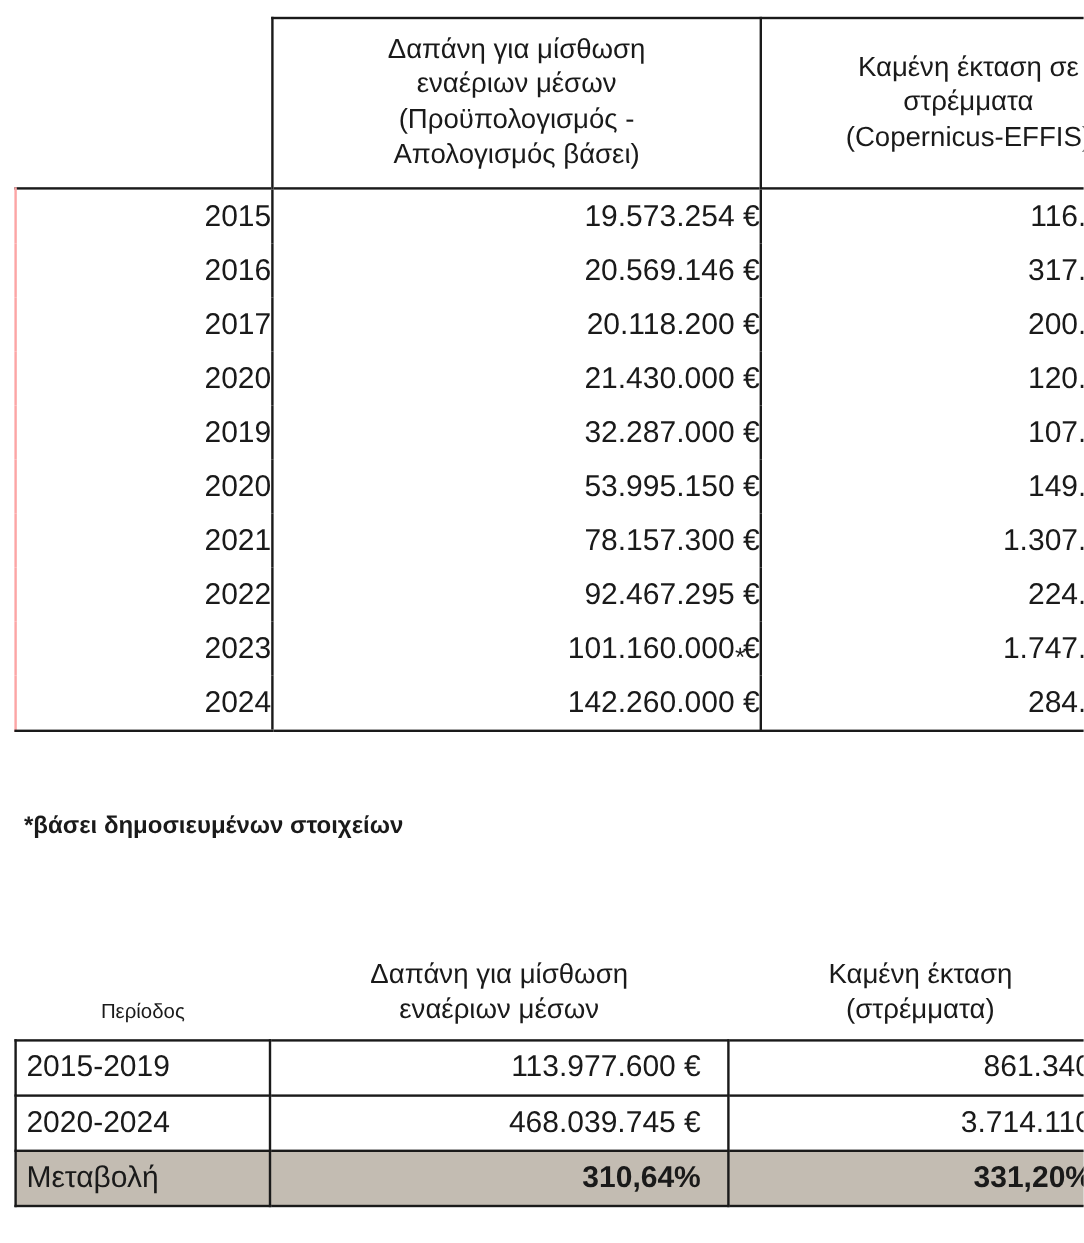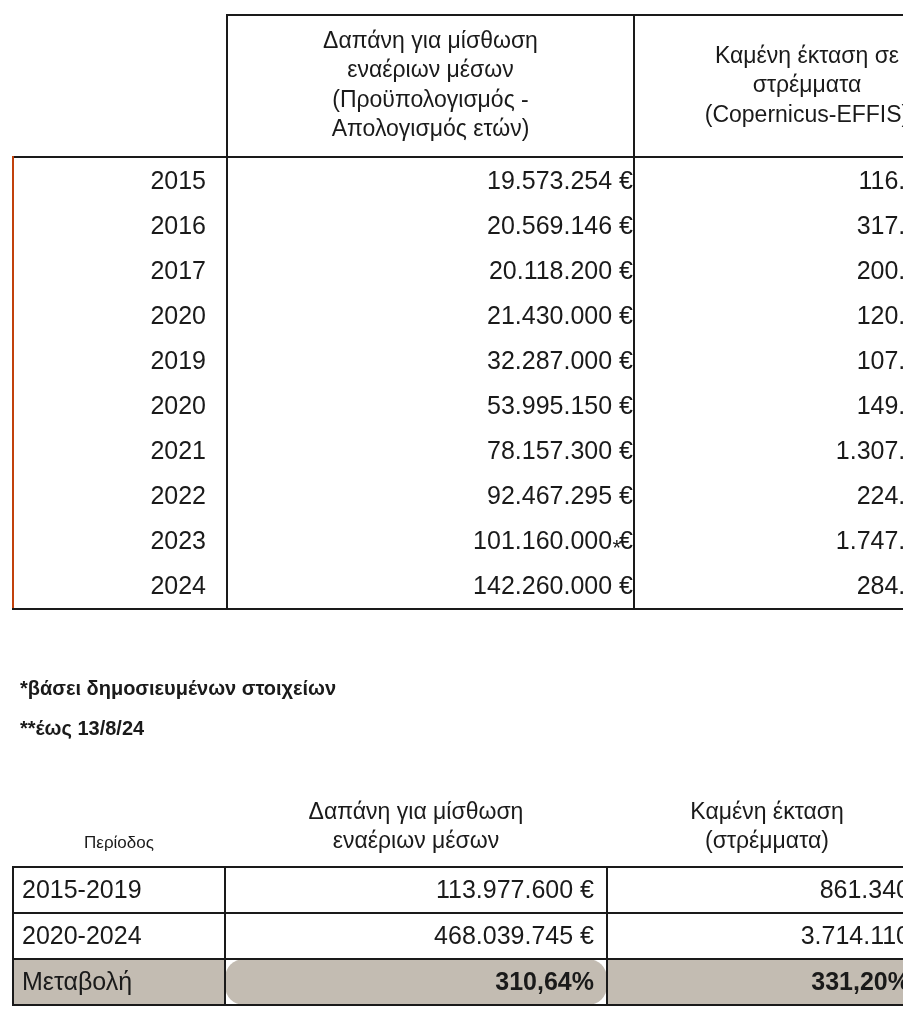--- a/index.html
+++ b/index.html
@@ -56,22 +56,22 @@
   }
 
   
   .t1 tbody td {
     font-size: 25px;
     line-height: 1.0;
     height: 45px;
   }
   .t1 tbody tr td.c-year {
     text-align: right;
-    padding-right: 20px;
-    border-left: 2px solid #c2410c;
+    padding-right: 0;
+    border-left: 2px solid #fca5a5;
   }
   .t1 tbody tr td.c-spend {
     text-align: right;
     border-left: 2px solid #1a1a1a;
     border-right: 2px solid #1a1a1a;
     position: relative;
   }
   .t1 tbody tr td.c-burnt {
     text-align: right;
     padding-right: 32px;
@@ -147,22 +147,21 @@
     font-size: 25px;
     height: 42px;
     border: 2px solid #1a1a1a;
   }
   .t2 tbody td.b-period {
     text-align: left;
     padding-left: 8px;
   }
   .t2 tbody td.b-spend {
     text-align: right;
-    padding-right: 12px;
-    border-radius: 19px;
+    padding-right: 22px;
   }
   .t2 tbody td.b-burnt {
     text-align: right;
     padding-right: 16px;
   }
   .t2 tbody tr.change td {
     background: #c3bcb2;
     font-weight: 700;
   }
   .t2 tbody tr.change td.b-period { font-weight: 400; }
@@ -172,21 +171,21 @@
 
 <div class="top-table-wrap">
   <table class="t1">
     <thead>
       <tr>
         <th class="col-year"></th>
         <th class="col-spend">
           <div>Δαπάνη για μίσθωση</div>
           <div>εναέριων μέσων</div>
           <div>(Προϋπολογισμός -</div>
-          <div>Απολογισμός ετών)</div>
+          <div>Απολογισμός βάσει)</div>
         </th>
         <th class="col-burnt">
           <div>Καμένη έκταση σε</div>
           <div>στρέμματα</div>
           <div>(Copernicus-EFFIS)</div>
         </th>
       </tr>
     </thead>
     <tbody>
       <tr>
@@ -238,21 +237,20 @@
         <td class="c-year">2024</td>
         <td class="c-spend"><span>142.260.000 €</span><span class="mark-spend"></span></td>
         <td class="c-burnt"><span>284.990</span></td>
       </tr>
     </tbody>
   </table>
 </div>
 
 <div class="footnotes">
   <div class="footnote">*βάσει δημοσιευμένων στοιχείων</div>
-  <div class="footnote">**έως 13/8/24</div>
 </div>
 
 <div class="bottom-wrap">
   <table class="t2">
     <thead>
       <tr>
         <th class="b-col-period">Περίοδος</th>
         <th class="b-col-spend">
           <div>Δαπάνη για μίσθωση</div>
           <div>εναέριων μέσων</div>

